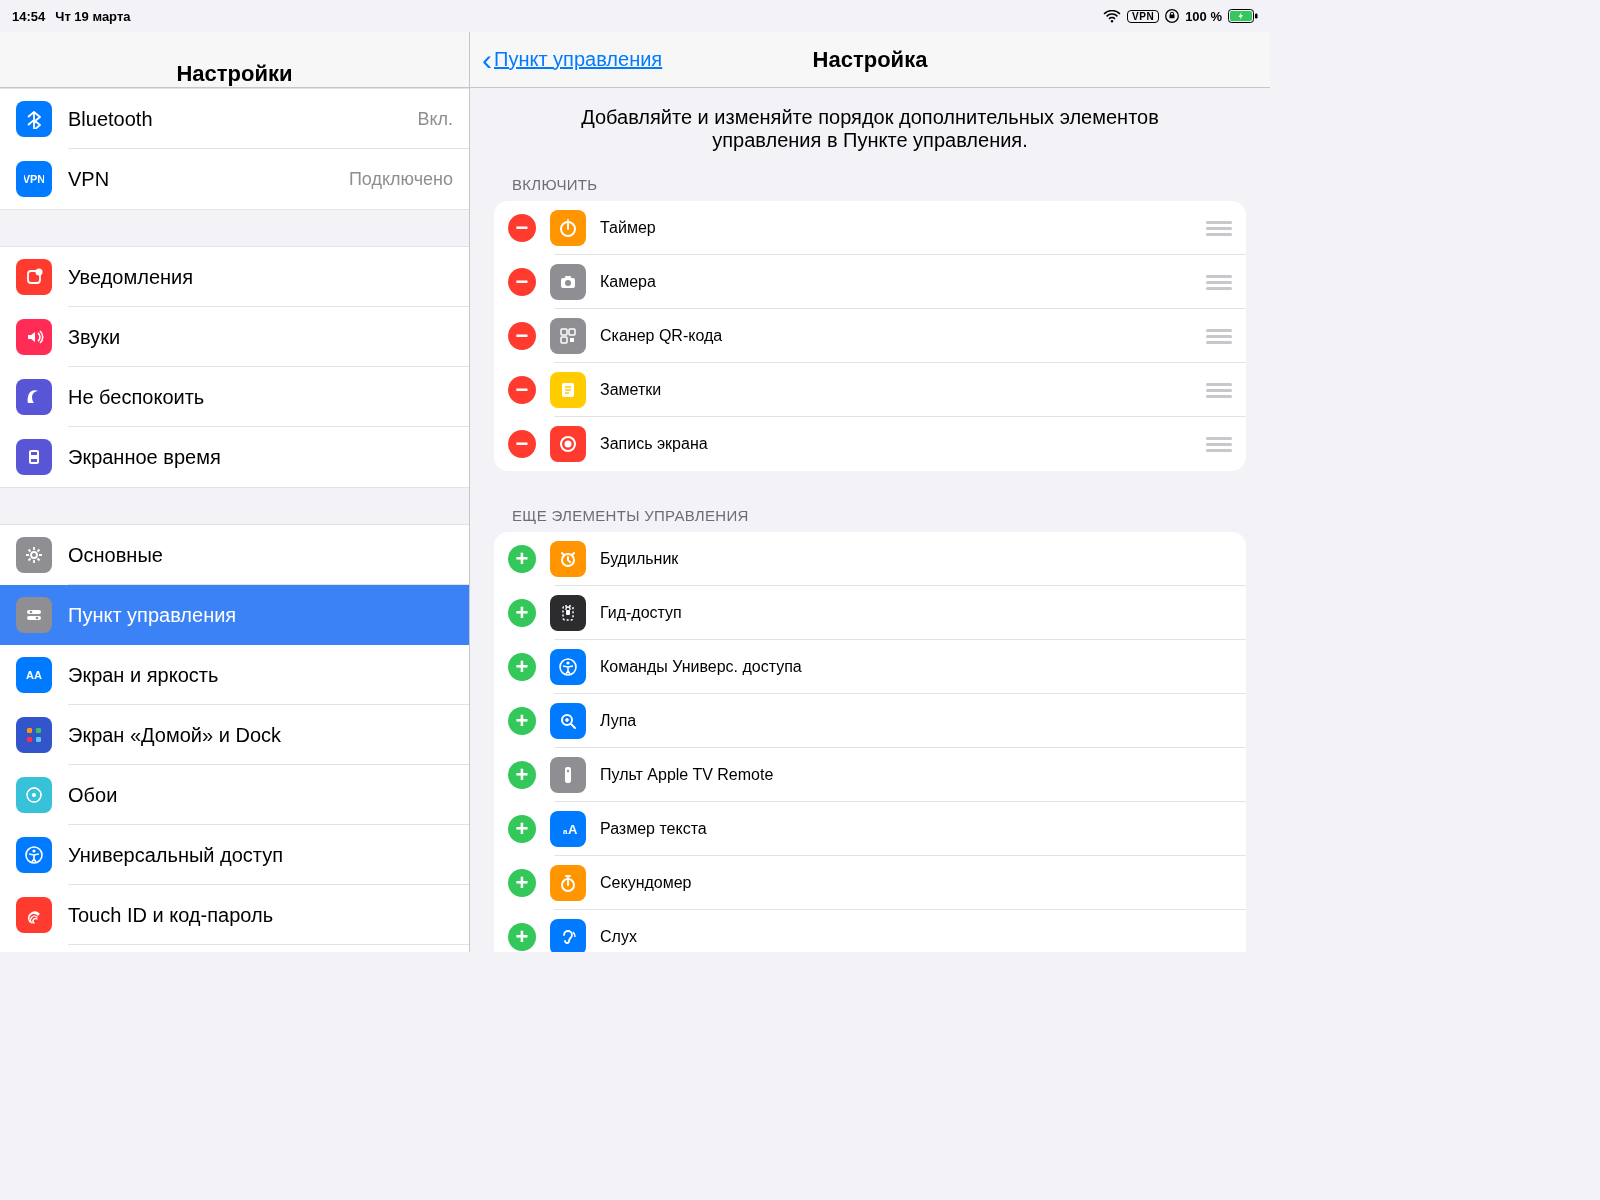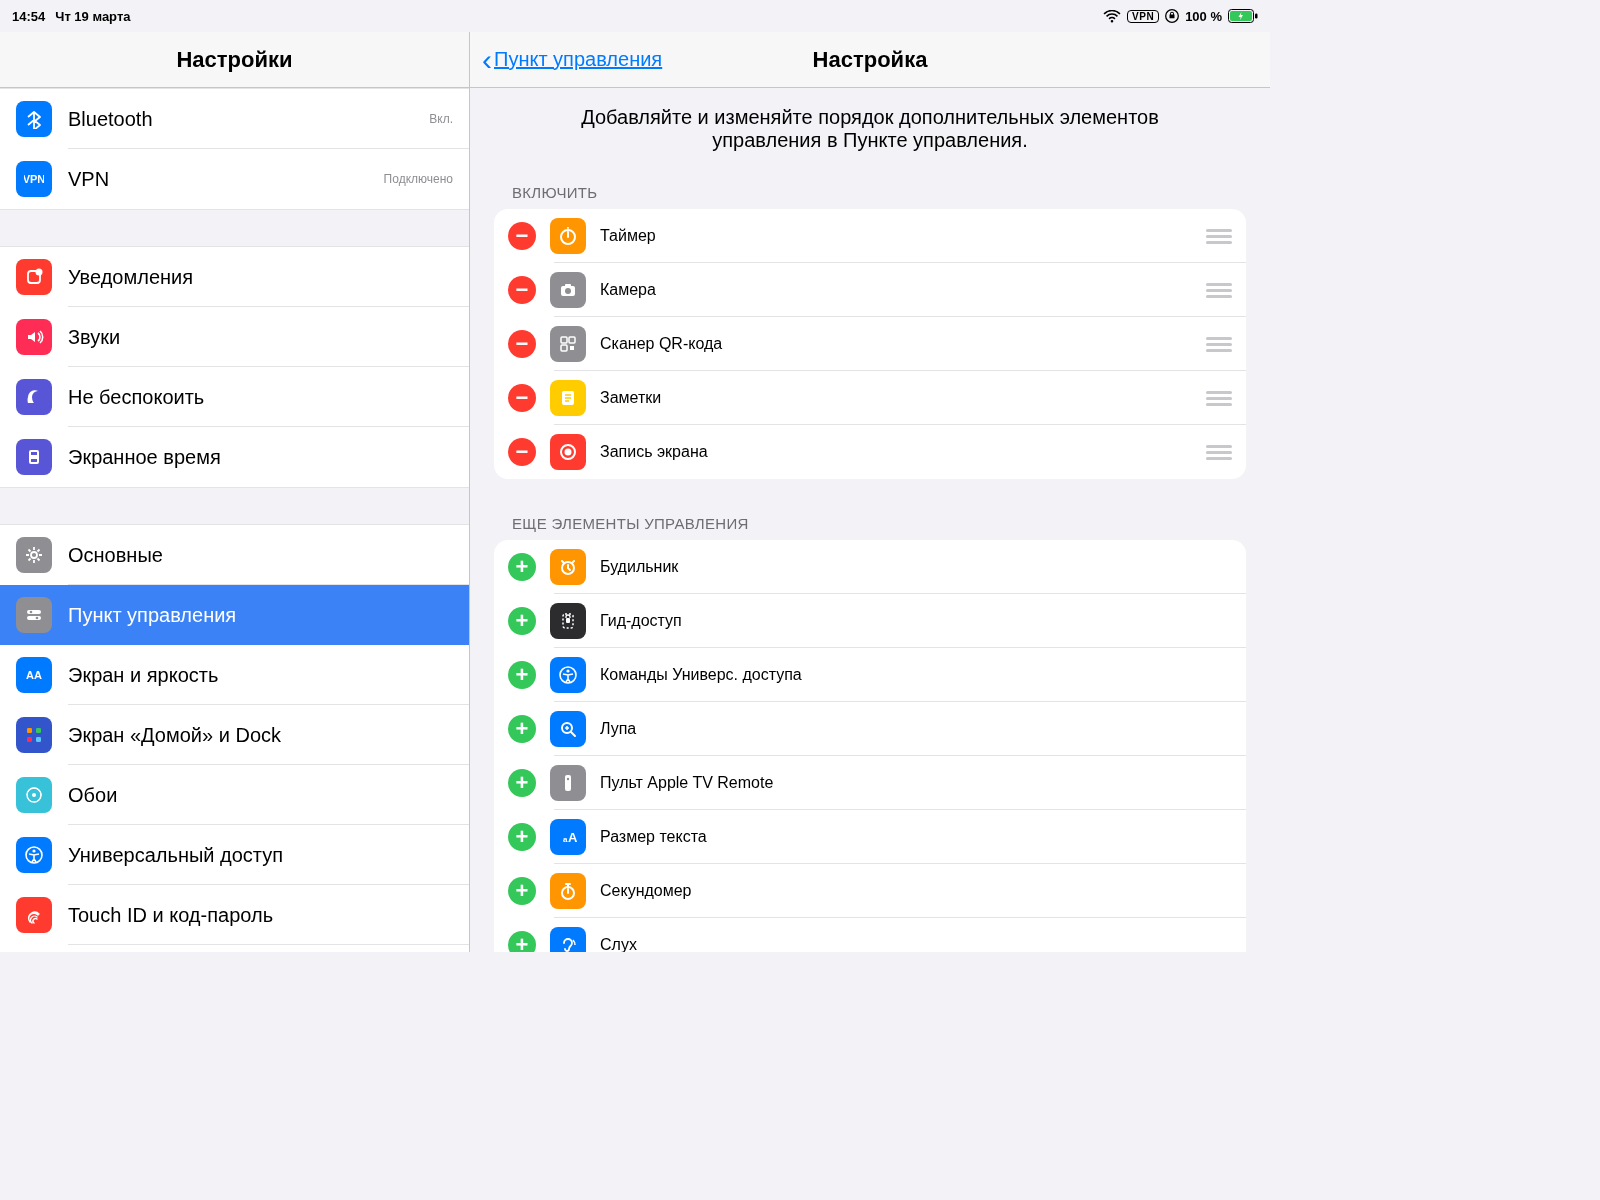--- a/index.html
+++ b/index.html
@@ -4,41 +4,41 @@
 <style>
 *{margin:0;padding:0;box-sizing:border-box;font-family:-apple-system,BlinkMacSystemFont,"Segoe UI",Helvetica,Arial,sans-serif}
 body{width:1270px;height:952px;background:#f2f2f7;overflow:hidden;display:flex;flex-direction:column}
 .status-bar{height:22px;display:flex;align-items:center;justify-content:space-between;padding:16px 12px;font-size:13px;font-weight:600;color:#000}
 .status-left{display:flex;gap:10px;align-items:center}
 .status-right{display:flex;gap:6px;align-items:center}
 .vpn-badge{border:1.2px solid #000;border-radius:4px;padding:0 4px;font-size:10px;font-weight:700;letter-spacing:.5px}
 .battery{display:inline-flex;align-items:center}
 .main{flex:1;display:flex;min-height:0}
 .sidebar{width:470px;background:#f2f2f7;border-right:1px solid #c6c6c8;display:flex;flex-direction:column;overflow:hidden}
-.sidebar-header{height:56px;display:flex;align-items:center;justify-content:center;background:#f7f7f7;border-bottom:1px solid #c6c6c8}
+.sidebar-header{height:56px;display:flex;align-items:flex-end;justify-content:center;background:#f7f7f7;border-bottom:1px solid #c6c6c8}
 .sidebar-header h1{font-size:22px;font-weight:700}
 .sidebar-list{flex:1;overflow:hidden}
 .group{background:#fff;border-top:1px solid #e3e3e6;border-bottom:1px solid #e3e3e6}
 .group-gap{height:36px}
 .group-gap.first{height:0}
 .row{display:flex;align-items:center;height:60px;padding:0 16px;position:relative}
 .row.selected{background:#3b82f6;color:#fff}
 .row .icon-wrap{width:36px;height:36px;border-radius:8px;display:flex;align-items:center;justify-content:center;margin-right:16px;flex-shrink:0}
 .row .label{font-size:20px;flex:1}
-.row .value{font-size:12px;color:#8e8e93}
+.row .value{font-size:18px;color:#8e8e93}
 .row .sep{position:absolute;bottom:0;left:68px;right:0;height:1px;background:#e3e3e6}
 .detail{flex:1;display:flex;flex-direction:column;background:#f2f2f7;overflow:hidden}
 .detail-header{height:56px;display:flex;align-items:center;background:#f7f7f7;border-bottom:1px solid #c6c6c8;position:relative}
 .back-btn{position:absolute;left:12px;display:flex;align-items:center;gap:2px;color:#007aff;font-size:20px;cursor:pointer}
 .back-btn .chev{font-size:30px;line-height:1;font-weight:400}
 .back-btn .txt{text-decoration:underline}
 .detail-title{margin:0 auto;font-size:22px;font-weight:700}
 .detail-body{flex:1;overflow:hidden;padding:0 24px}
 .hint{text-align:center;font-size:20px;color:#000;padding:18px 30px 24px}
-.section-title{font-size:15px;letter-spacing:.3px;color:#6d6d72;text-transform:uppercase;margin:8px 0 8px 18px}
+.section-title{font-size:15px;letter-spacing:.3px;color:#6d6d72;text-transform:uppercase;margin:0 0 8px 18px}
 .section-title.mt{margin-top:36px}
 .card{background:#fff;border-radius:14px;overflow:hidden}
 .crow{display:flex;align-items:center;height:54px;padding:0 14px;position:relative}
 .crow .sep{position:absolute;bottom:0;left:60px;right:0;height:1px;background:#e3e3e6}
 .crow:last-child .sep{display:none}
 .circ{width:28px;height:28px;border-radius:50%;display:flex;align-items:center;justify-content:center;color:#fff;font-size:22px;font-weight:700;flex-shrink:0;margin-right:14px;line-height:1}
 .circ.red{background:#ff3b30}
 .circ.green{background:#34c759}
 .crow .icon-wrap{width:36px;height:36px;border-radius:8px;display:flex;align-items:center;justify-content:center;margin-right:14px;flex-shrink:0}
 .crow .label{font-size:16px;flex:1}

